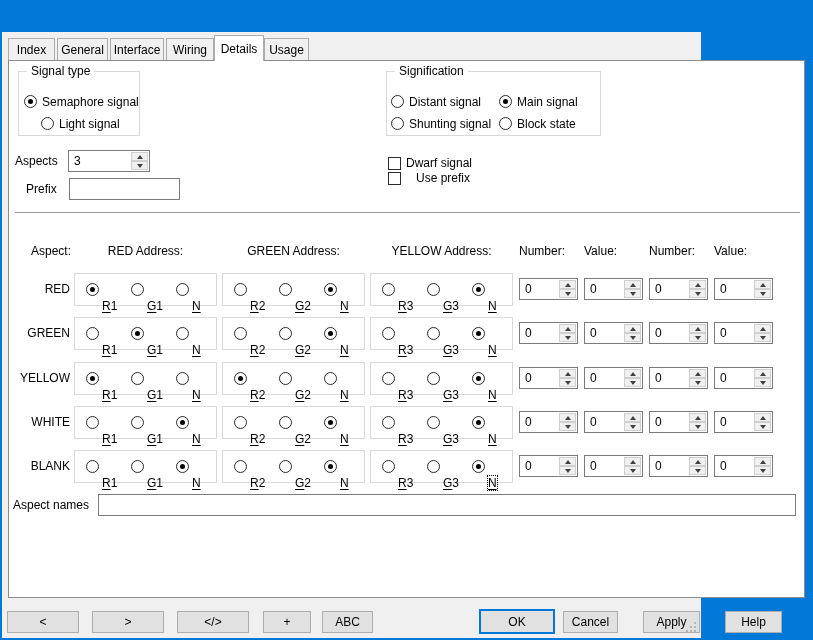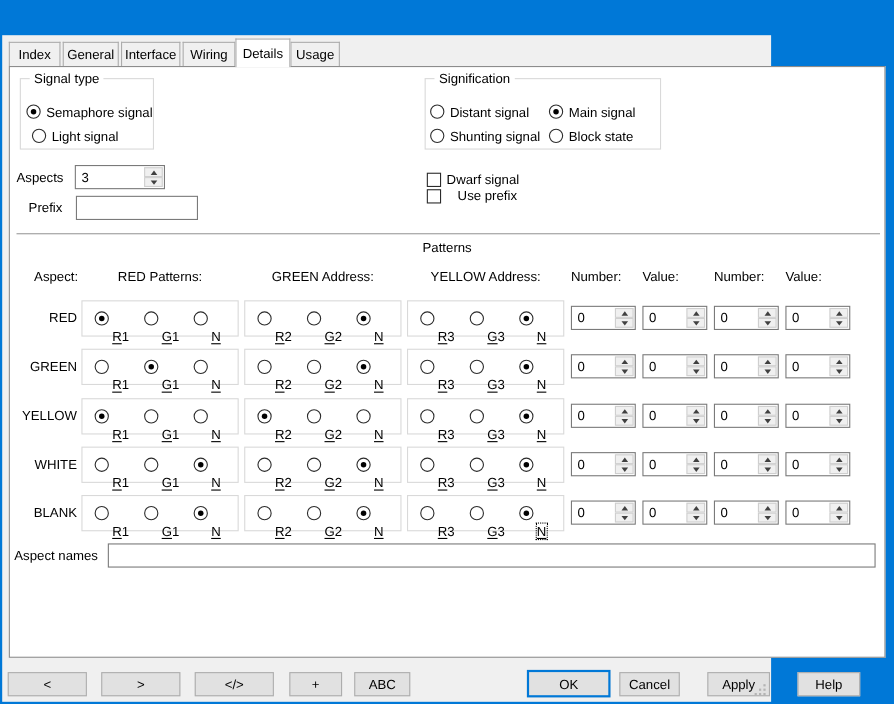--- a/index.html
+++ b/index.html
@@ -103,21 +103,21 @@
     <div class="tab t5">Usage</div>
 
     <div class="page">
 
       <div class="groupbox gb-signal-type">
         <span class="legend">Signal type</span>
         <label class="opt" style="left:5px;top:22px;">
           <span class="rcircle checked"></span>
           <span>Semaphore signal</span>
         </label>
-        <label class="opt" style="left:10px;top:44px;align-items:center;">
+        <label class="opt" style="left:22px;top:44px;align-items:center;">
           <span class="rcircle"></span>
           <span>Light signal</span>
         </label>
       </div>
 
       <div class="groupbox gb-signification">
         <span class="legend">Signification</span>
         <label class="opt" style="left:4px;top:22px;">
           <span class="rcircle"></span>
           <span>Distant signal</span>
@@ -155,24 +155,23 @@
       <label class="chk" style="left:379px;top:95px;">
         <span class="cbox"></span>
         <span>Dwarf signal</span>
       </label>
       <label class="chk" style="left:379px;top:110px;gap:15px;">
         <span class="cbox"></span>
         <span>Use prefix</span>
       </label>
 
       <div class="separator"></div>
-      <div class="ptitle">Patterns</div>
 
       <div class="phead h-aspect">Aspect:</div>
-      <div class="phead h-red">RED Patterns:</div>
+      <div class="phead h-red">RED Address:</div>
       <div class="phead h-green">GREEN Address:</div>
       <div class="phead h-yellow">YELLOW Address:</div>
       <div class="phead h-num1">Number:</div>
       <div class="phead h-val1">Value:</div>
       <div class="phead h-num2">Number:</div>
       <div class="phead h-val2">Value:</div>
 
       <div class="alabel" style="left:4px;top:433px;">Aspect names</div>
       <input class="tfield" style="left: 89px; top: 433px; width: 698px; height: 22px;" value="">
 

